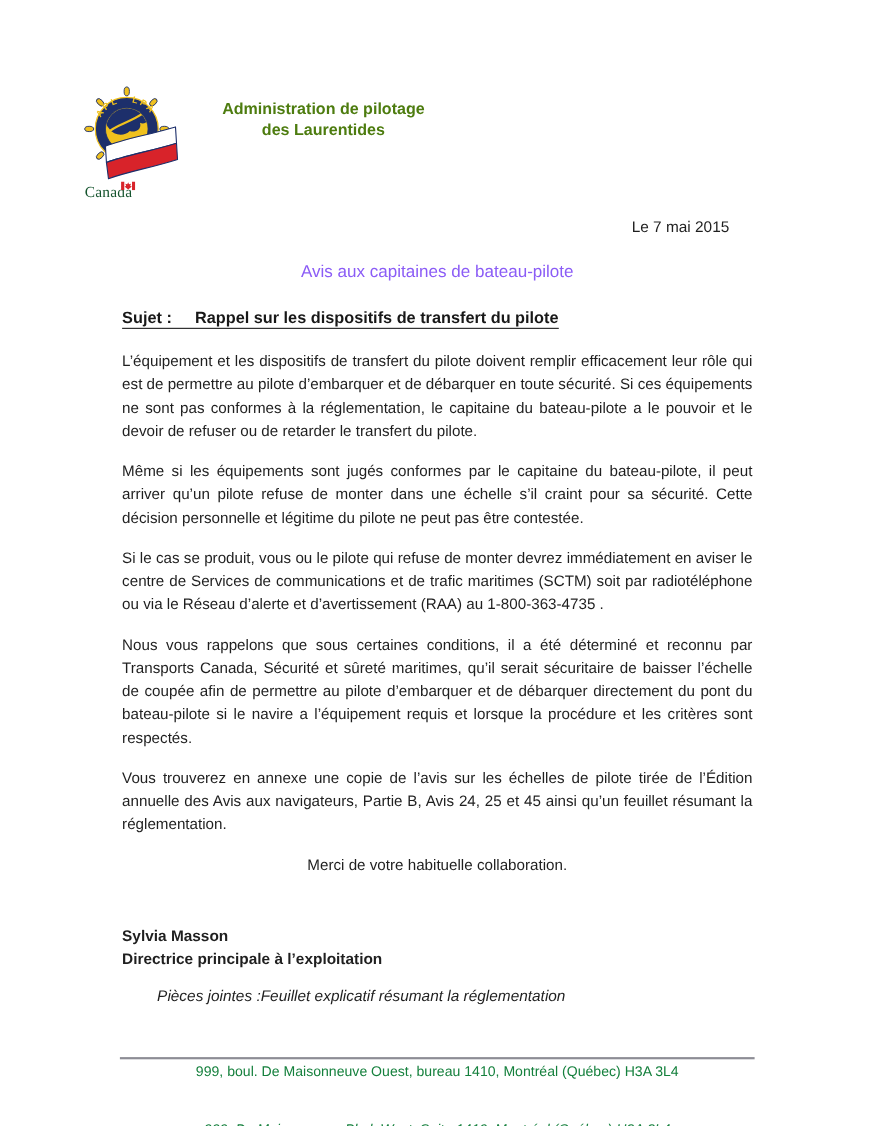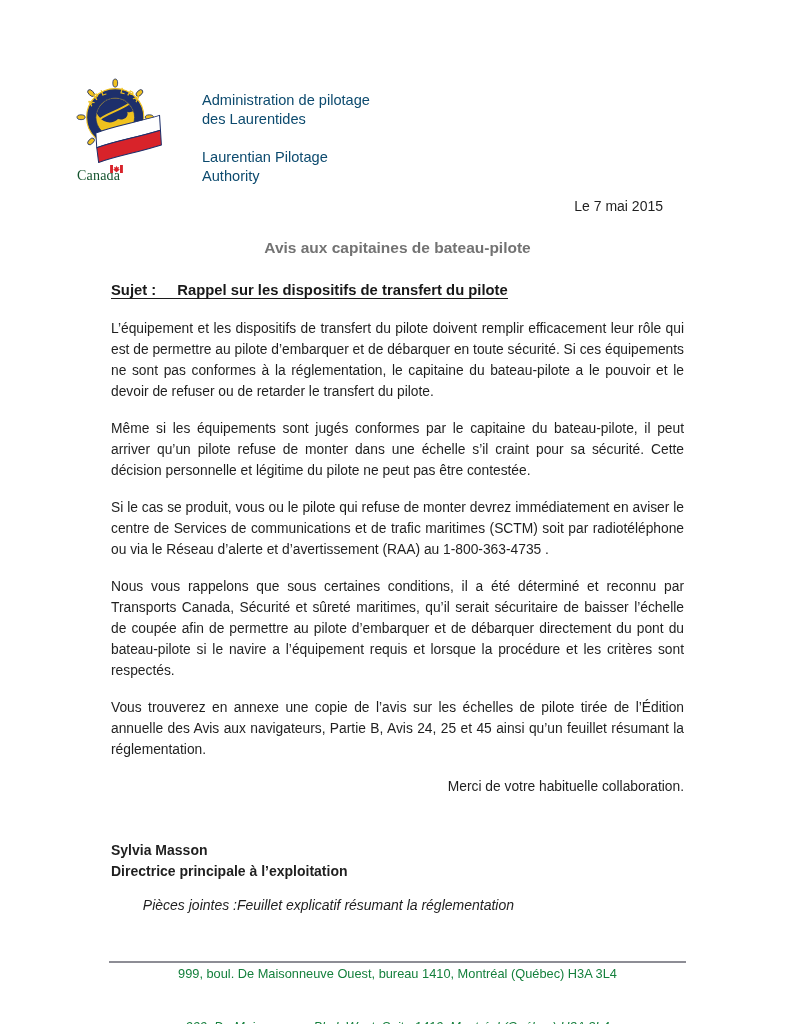--- a/index.html
+++ b/index.html
@@ -17,32 +17,32 @@
   .logo { position:absolute; left:70px; top:74px; width:110px; }
   .logo svg.wheel { display:block; }
   .wordmark {
     position:relative; display:inline-block;
     margin:1px 0 0 7px;
     font-family:Liberation Serif, serif;
     font-size:14px; color:#14532d; letter-spacing:0.2px;
   }
   .wordmark .mini-flag { position:absolute; top:-3px; right:-3px; }
   .org { position:absolute; left:202px; top:91px; }
-  .org .block { font-size:14.6px; font-weight:normal; color:#0c4a6e; line-height:19px; }
+  .org .block { font-size:14.6px; font-weight:bold; color:#4d7c0f; line-height:19px;text-align:center; }
   .org .block + .block { margin-top:19px; }
   
   .content { position:absolute; left:111px; top:196px; width:573px; }
   .date { text-align:right; padding-right:21px; font-size:14px; line-height:20px; }
-  .title { margin-top:23px; text-align:center; font-size:15.5px; font-weight:bold; color:#737373; }
+  .title { margin-top:23px; text-align:center; font-size:15.5px; font-weight:normal; color:#8b5cf6; }
   .subject { margin-top:25px; font-size:14.8px; font-weight:bold; color:#181818; }
   .subject-inner { border-bottom:1.6px solid #1c1c1c; padding-bottom:0; }
   .subject .gap { display:inline-block; width:21px; }
   .paragraphs { margin-top:20px; }
   .paragraphs p { margin:0 0 16px 0; font-size:13.8px; line-height:21px; text-align:justify; }
-  .paragraphs p.no-just { text-align:right; }
+  .paragraphs p.no-just { text-align:center; }
   .signature { margin-top:43px; font-weight:bold; font-size:14px; line-height:21px; }
   .attachments { margin-top:12px; display:flex; font-style:italic; font-size:14px; line-height:22px; }
   .att-label { width:126px; flex-shrink:0;text-align:right; }
   
   .footer {
     position:absolute; left:109px; top:961px; width:577px;
     border-top:2px solid #8d8d95; padding-top:3px;
     text-align:center; color:#15803d; font-size:12.8px; line-height:16.5px;
   }
   .addr-en { font-style:italic;margin-top:36px; }
@@ -99,24 +99,20 @@
         <path fill="#d8232a" d="M8,0.8 L9,3.2 L11.2,2.5 L10.3,5.1 L12.2,5.7 L8,9.2 L3.8,5.7 L5.7,5.1 L4.8,2.5 L7,3.2 Z"></path>
       </svg>
     </div>
   </div>
 
   <div class="org">
     <div class="block">
       <div>Administration de pilotage</div>
       <div>des Laurentides</div>
     </div>
-    <div class="block">
-      <div>Laurentian Pilotage</div>
-      <div>Authority</div>
-    </div>
   </div>
 
   <div class="content">
     <div class="date">Le 7 mai 2015</div>
 
     <div class="title">Avis aux capitaines de bateau-pilote</div>
 
     <div class="subject">
       <span class="subject-inner">
         <span>Sujet :</span><span class="gap"></span><span>Rappel sur les dispositifs de transfert du pilote</span>

